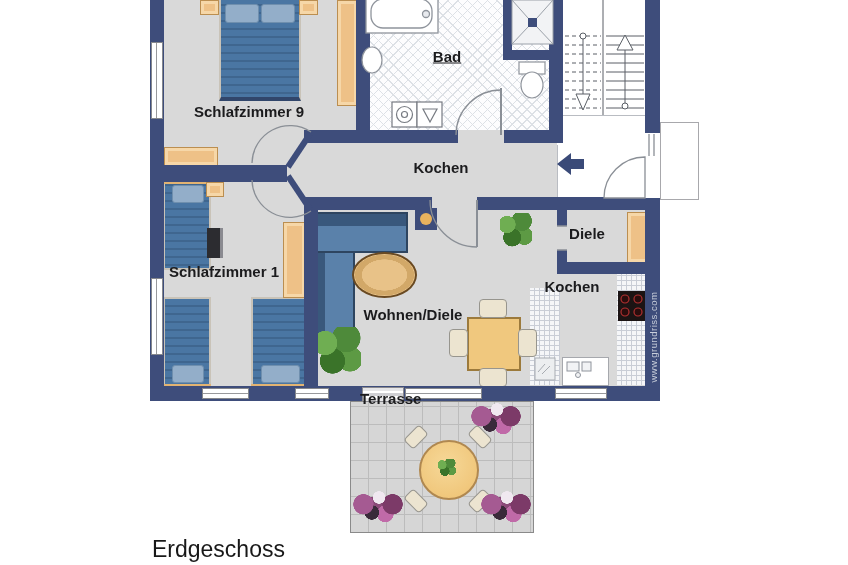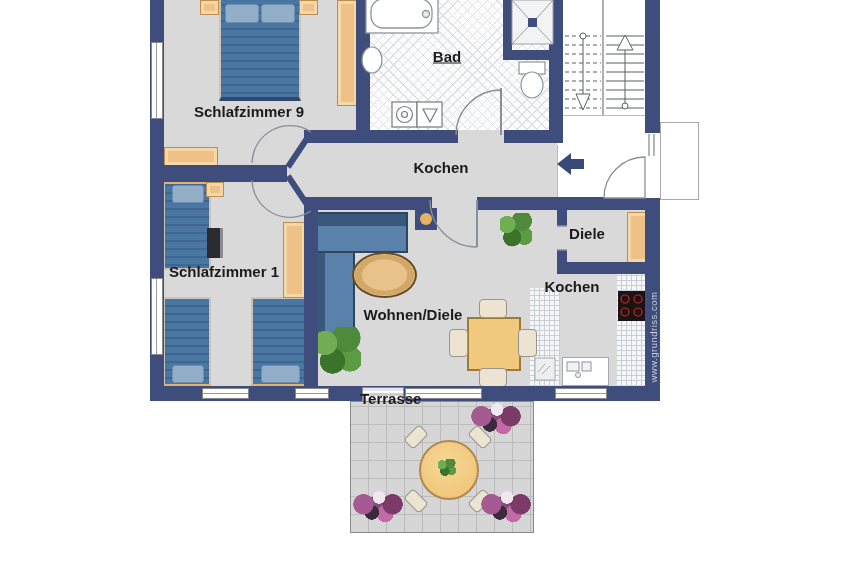--- a/index.html
+++ b/index.html
@@ -241,14 +241,15 @@
   </svg>
 
   <div class="room-label" style="left:249px;top:111px;">Schlafzimmer 9</div>
   <div class="room-label" style="left:224px;top:271px;">Schlafzimmer 1</div>
   <div class="room-label" style="left:447px;top:56px;text-decoration:underline;">Bad</div>
   <div class="room-label" style="left:441px;top:167px;">Kochen</div>
   <div class="room-label" style="left:587px;top:233px;">Diele</div>
   <div class="room-label" style="left:572px;top:286px;">Kochen</div>
   <div class="room-label" style="left:413px;top:314px;">Wohnen/Diele</div>
   <div id="terrasse-label" style="left:360px;top:390px;">Terrasse</div>
+  <div id="floor-title" style="left:152px;top:536px;">Erdgeschoss</div>
   <div id="watermark" style="left:608px;top:332px;width:90px;height:11px;">www.grundriss.com</div>
 </div>
 
 </body></html>

